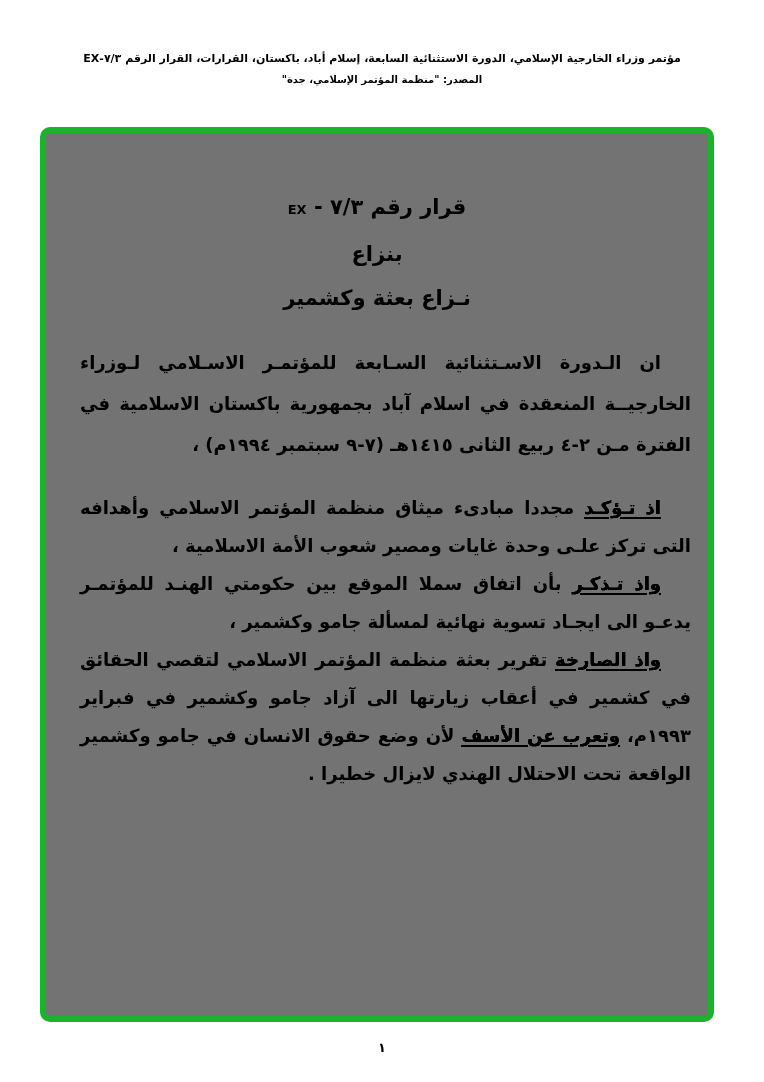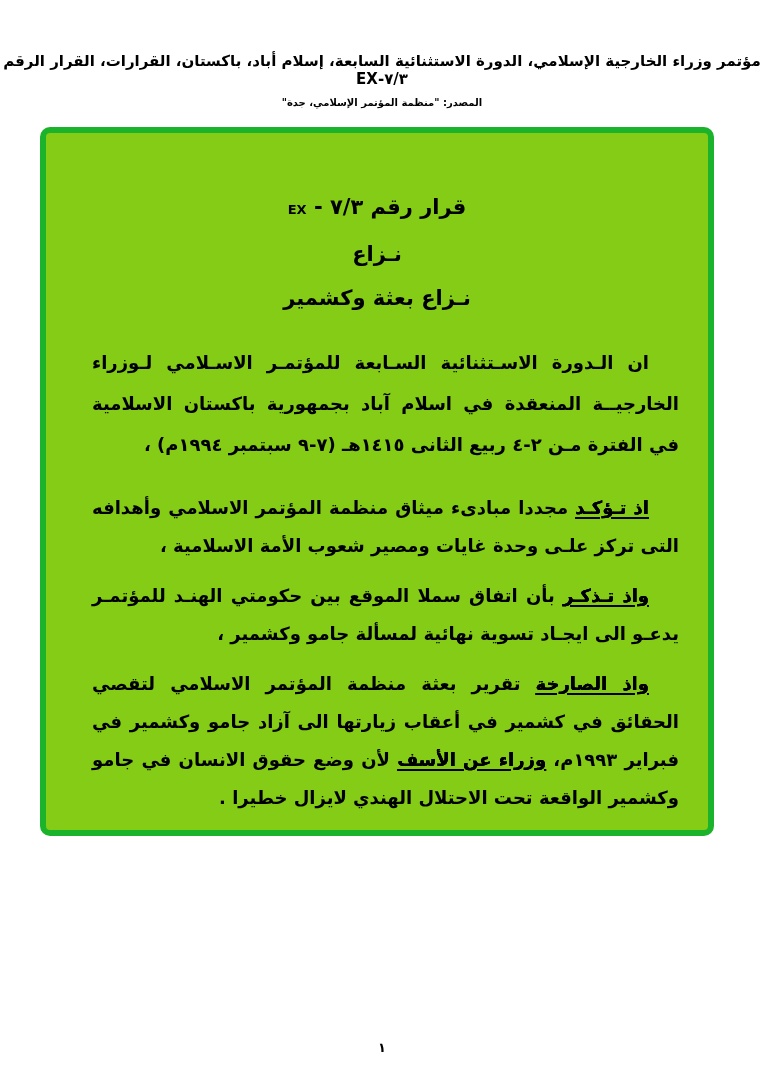--- a/index.html
+++ b/index.html
@@ -19,34 +19,34 @@
   
   .doc-header {
     position: absolute;
     top: 52px;
     left: 0;
     right: 0;
     text-align: center;
     font-weight: bold;
     direction: rtl;
   }
-  .doc-header .h1 { font-size: 15px; letter-spacing: 0; }
+  .doc-header .h1 { font-size: 11px; letter-spacing: 0; }
   .doc-header .h2 { font-size: 10px; margin-top: 9px; }
 
   
   .green-box {
     position: absolute;
     left: 40px;
     top: 127px;
     width: 674px;
-    height: 709px;
+    height: 895px;
     box-sizing: border-box;
     border: 6px solid #1cb32c;
     border-radius: 10px;
-    background: #84cc16;
+    background: #737373;
   }
 
   
   .title-block {
     margin-top: 52px;
     text-align: center;
     direction: rtl;
     font-weight: bold;
     font-size: 21px;
     line-height: 44px;
@@ -58,21 +58,21 @@
 
   
   .body-text {
     direction: rtl;
     margin: 22px 17px 0 34px;
     font-size: 18px;
     font-weight: bold;
     text-align: justify;
   }
   p.para {
-    margin: 12px;
+    margin: 0;
     line-height: 38px;
     text-align: justify;
     text-indent: 30px;
   }
   p.para.gap {
     line-height: 41px;
     margin-bottom: 24px;
   }
   .lead {
     text-decoration: underline;
@@ -101,28 +101,28 @@
     <div class="h1">مؤتمر وزراء الخارجية الإسلامي، الدورة الاستثنائية السابعة، إسلام أباد، باكستان، القرارات، القرار الرقم ٧/٣-EX</div>
     <div class="h2">المصدر: "منظمة المؤتمر الإسلامي، جدة"</div>
   </div>
 
   <div class="green-box" style="border-color: rgb(28, 179, 44);">
 
     <div class="title-block">
       <div>
         <span>قرار رقم ٧/٣ - </span><span class="latin">EX</span>
       </div>
-      <div>نـزاع</div>
+      <div>بنزاع</div>
       <div>نـزاع بعثة وكشمير</div>
     </div>
 
     <div class="body-text" id="paragraphs">
         <p class="para gap"><span>ان الـدورة الاسـتثنائية السـابعة للمؤتمـر الاسـلامي لـوزراء الخارجيــة المنعقدة في اسلام آباد  بجمهورية باكستان الاسلامية   في الفترة مـن ٢-٤ ربيع الثانى ١٤١٥هـ (٧-٩ سبتمبر ١٩٩٤م) ،</span></p>
         <p class="para"><span class="lead">اذ تـؤكـد</span><span> مجددا مبادىء ميثاق منظمة المؤتمر الاسلامي وأهدافه التى تركز علـى وحدة غايات ومصير شعوب الأمة الاسلامية ،</span></p>
         <p class="para"><span class="lead">واذ تـذكـر</span><span> بأن اتفاق سملا الموقع بين حكومتي الهنـد للمؤتمـر يدعـو الى ايجـاد تسوية نهائية لمسألة جامو وكشمير ،</span></p>
-        <p class="para"><span class="lead">واذ الصارخة</span><span> تقرير بعثة منظمة المؤتمر الاسلامي لتقصي الحقائق في كشمير في أعقاب زيارتها الى آزاد جامو وكشمير في فبراير ١٩٩٣م، </span><span class="lead">وزراء عن الأسف</span><span> لأن وضع حقوق الانسان في جامو وكشمير الواقعة تحت الاحتلال الهندي لايزال خطيرا .</span></p>
+        <p class="para"><span class="lead">واذ الصارخة</span><span> تقرير بعثة منظمة المؤتمر الاسلامي لتقصي الحقائق في كشمير في أعقاب زيارتها الى آزاد جامو وكشمير في فبراير ١٩٩٣م، </span><span class="lead">وتعرب عن الأسف</span><span> لأن وضع حقوق الانسان في جامو وكشمير الواقعة تحت الاحتلال الهندي لايزال خطيرا .</span></p>
       </div>
 
   </div>
 
   <div class="page-number">١</div>
 
 </div>
 
 </body></html>

